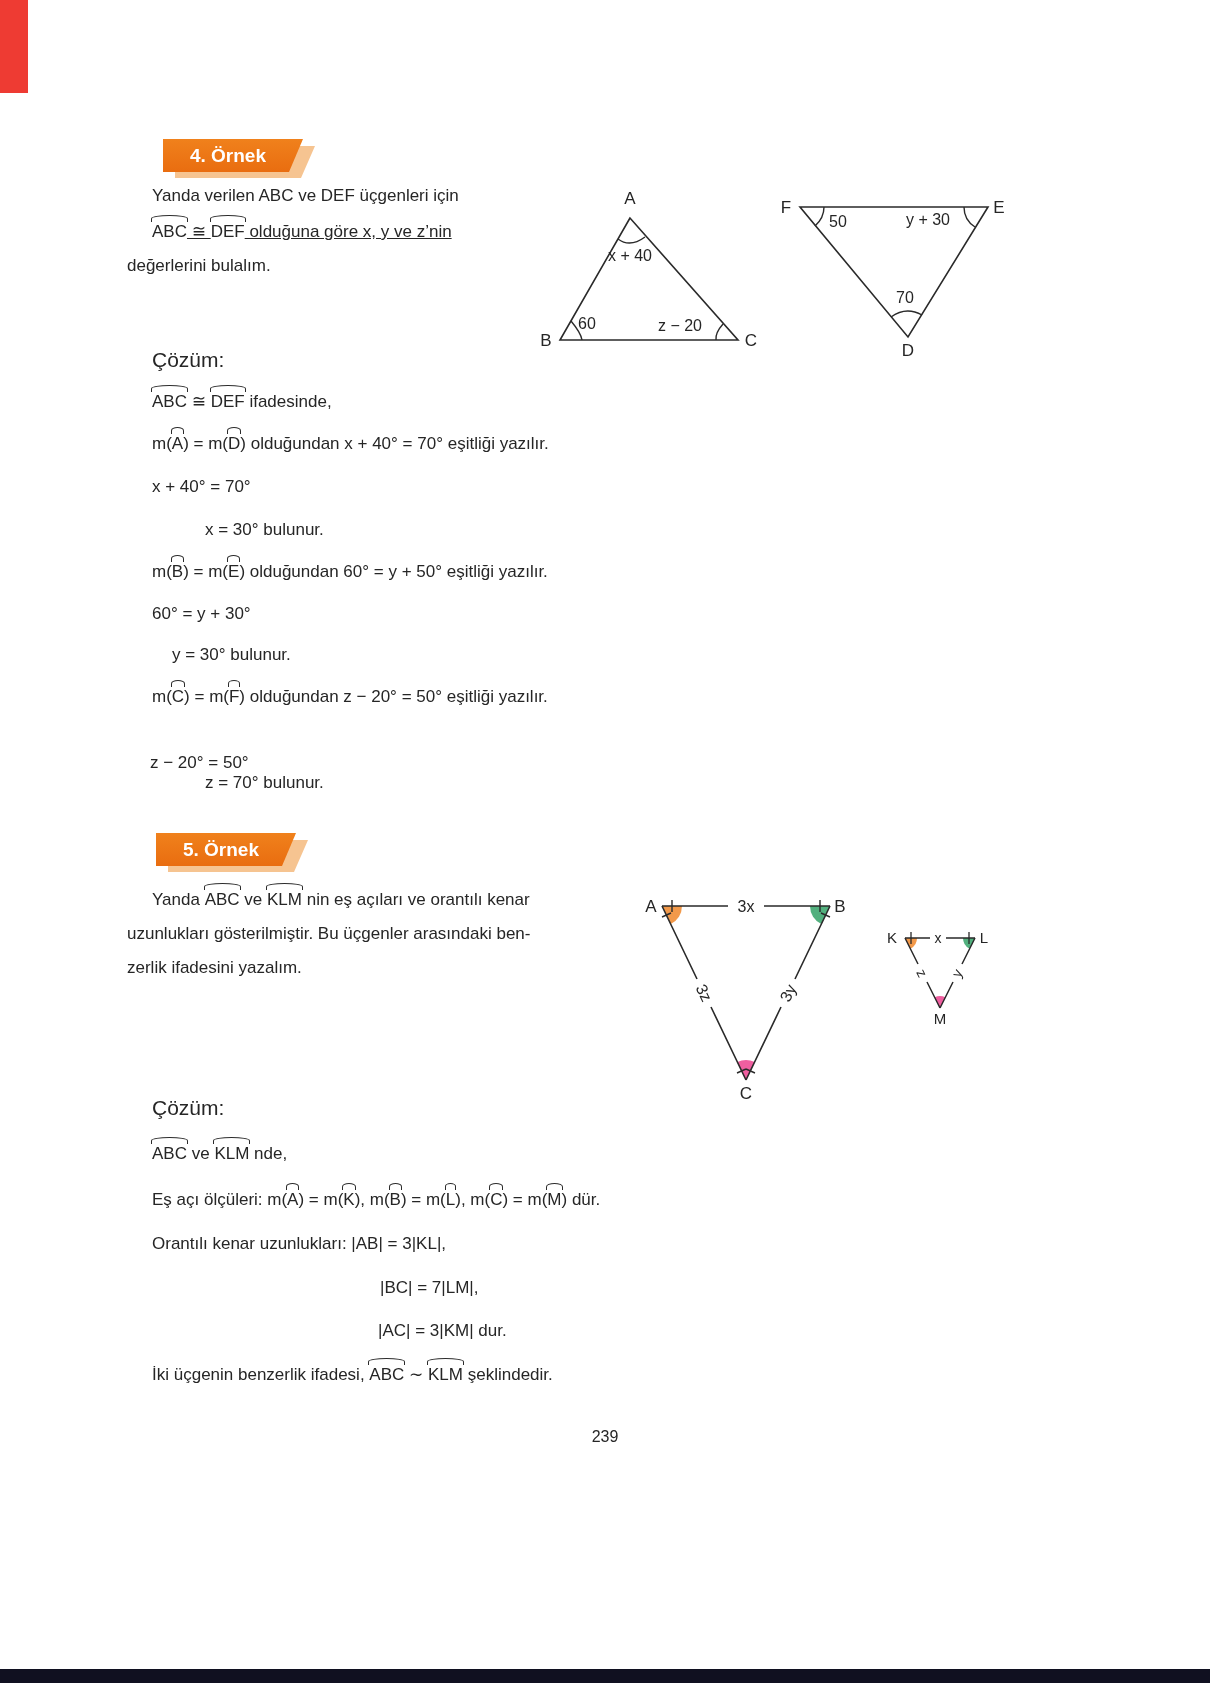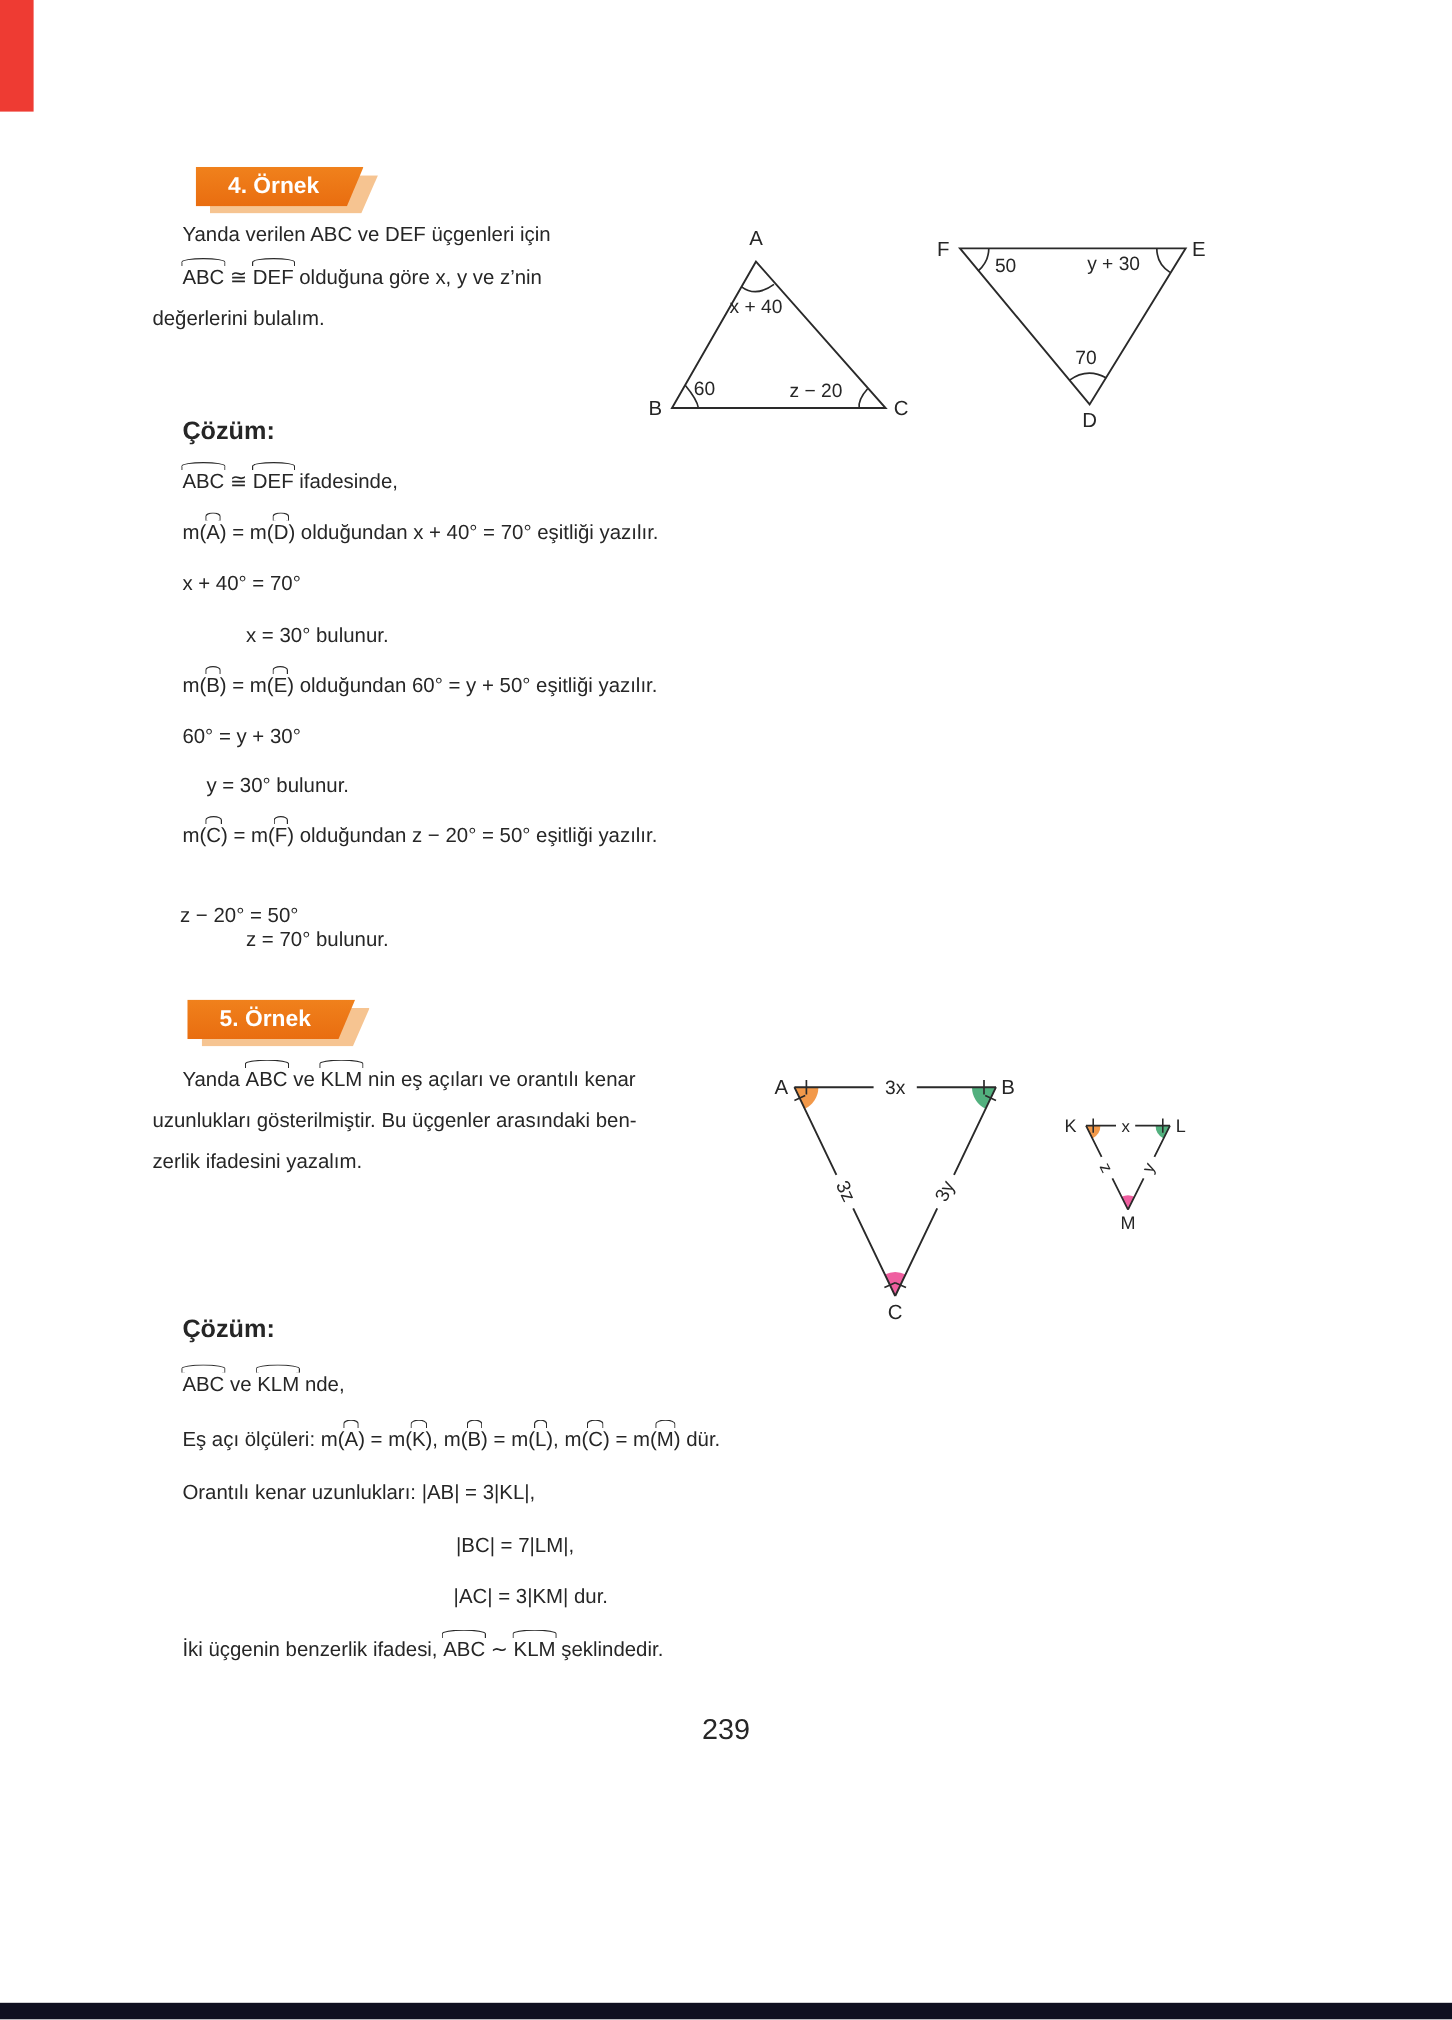--- a/index.html
+++ b/index.html
@@ -33,22 +33,22 @@
   .badge-face {
     position:absolute; left:0; top:0; width:140px; height:33px;
     background:linear-gradient(180deg, var(--badge_orange,#f0811c), #e96d10);
     clip-path:polygon(0 0, 100% 0, calc(100% - 14px) 100%, 0 100%);
     display:flex; align-items:center; justify-content:center;
     padding-right:10px;
     color:#ffffff; font-weight:bold; font-size:19px;
   }
 
   .tline { position:absolute; font-size:17px; white-space:nowrap; line-height:1.25; }
-  .heading { position:absolute; font-size:21px; font-weight:bold; white-space:nowrap; }
-  .pagenum { position:absolute; left:0; right:0; top:1428px; text-align:center; font-size:24px; }
+  .heading { position:absolute; font-size:21px; font-weight:normal; white-space:nowrap; }
+  .pagenum { position:absolute; left:0; right:0; top:1428px; text-align:center; font-size:16px; }
 
   
   .hat { position:relative; display:inline-block; }
   .hat::before {
     content:"";
     position:absolute; left:-1px; right:-1px; top:-6px; height:6px;
     border:1.6px solid #2b2b2b; border-bottom:none;
     border-radius:100% 100% 0 0;
   }
 
@@ -64,21 +64,21 @@
 <div class="red-tab"></div>
 
 <div class="badge" style="left:163px; top:139px;padding-left:44px;">
   <div class="badge-shadow"></div>
   <div class="badge-face">
     <span>4. Örnek</span>
   </div>
 </div>
 
 <div class="tline" style="left:152px; top:185px;"><span>Yanda verilen ABC ve DEF üçgenleri için</span></div>
-<div class="tline" style="left:152px; top:221px;"><span class="hat">ABC</span><span> ≅ </span><span class="hat">DEF</span><span> olduğuna göre x, y ve z’nin</span></div>
+<div class="tline" style="left:152px; top:221px;text-decoration:underline;"><span class="hat">ABC</span><span> ≅ </span><span class="hat">DEF</span><span> olduğuna göre x, y ve z’nin</span></div>
 <div class="tline" style="left:127px; top:255px;"><span>değerlerini bulalım.</span></div>
 
 <svg class="fig" style="left:533px; top:182px;" width="225" height="172" viewBox="0 0 225 172">
   <path d="M97 36 L27 158 L205 158 Z" fill="none" stroke="#2a2a2a" stroke-width="1.6"></path>
   <path d="M85 57 Q97 66 112 55" fill="none" stroke="#2a2a2a" stroke-width="1.4"></path>
   <path d="M38 139 Q48 151 49 158" fill="none" stroke="#2a2a2a" stroke-width="1.4"></path>
   <path d="M190 142 Q182 151 183 158" fill="none" stroke="#2a2a2a" stroke-width="1.4"></path>
   <text x="97" y="22" text-anchor="middle" font-size="17">A</text>
   <text x="13" y="164" text-anchor="middle" font-size="17">B</text>
   <text x="218" y="164" text-anchor="middle" font-size="17">C</text>

